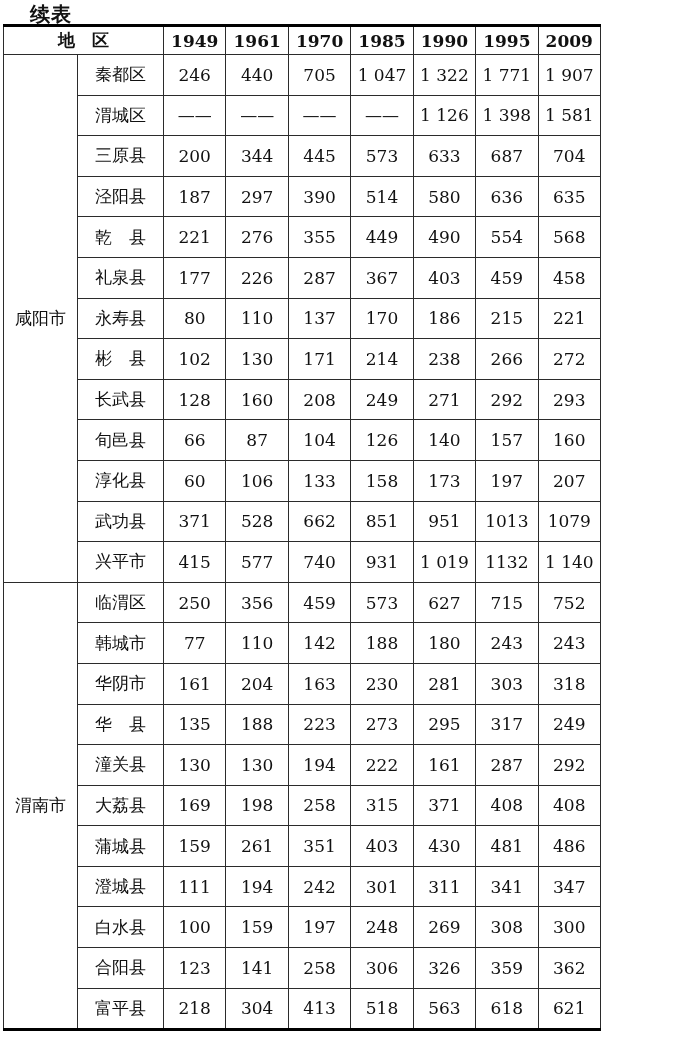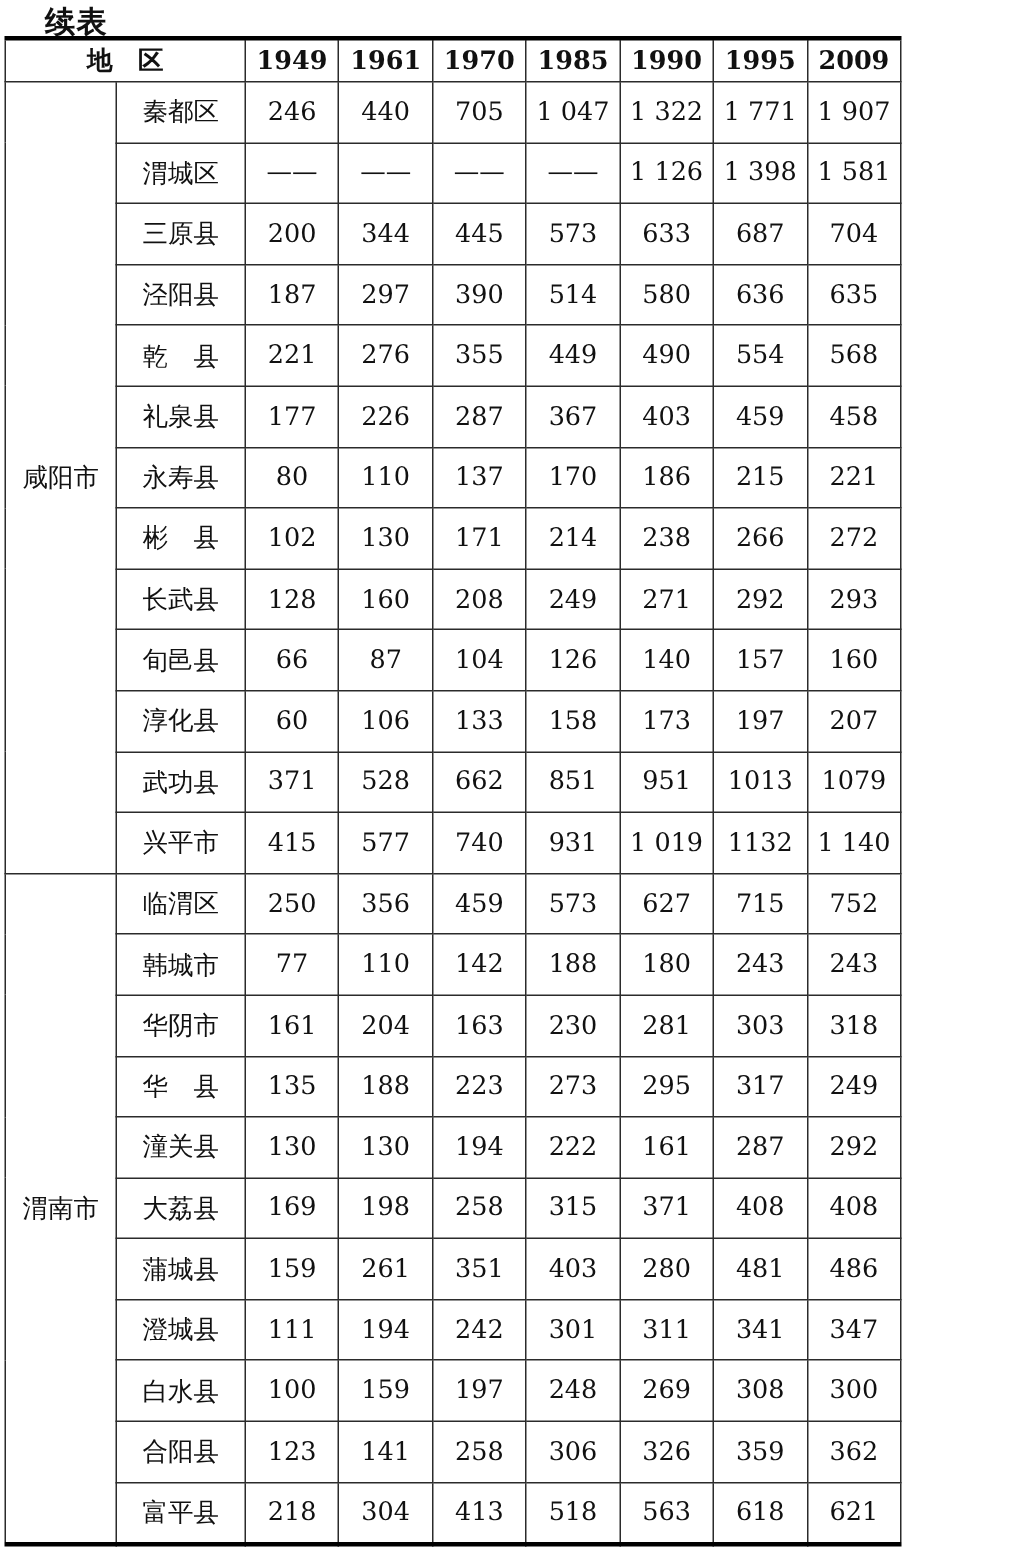--- a/index.html
+++ b/index.html
@@ -293,21 +293,21 @@
           <td class="value-cell">371</td>
           <td class="value-cell">408</td>
           <td class="value-cell">408</td>
         </tr>
         <tr>
           <td class="region-cell">蒲城县</td>
           <td class="value-cell">159</td>
           <td class="value-cell">261</td>
           <td class="value-cell">351</td>
           <td class="value-cell">403</td>
-          <td class="value-cell">280</td>
+          <td class="value-cell">430</td>
           <td class="value-cell">481</td>
           <td class="value-cell">486</td>
         </tr>
         <tr>
           <td class="region-cell">澄城县</td>
           <td class="value-cell">111</td>
           <td class="value-cell">194</td>
           <td class="value-cell">242</td>
           <td class="value-cell">301</td>
           <td class="value-cell">311</td>

